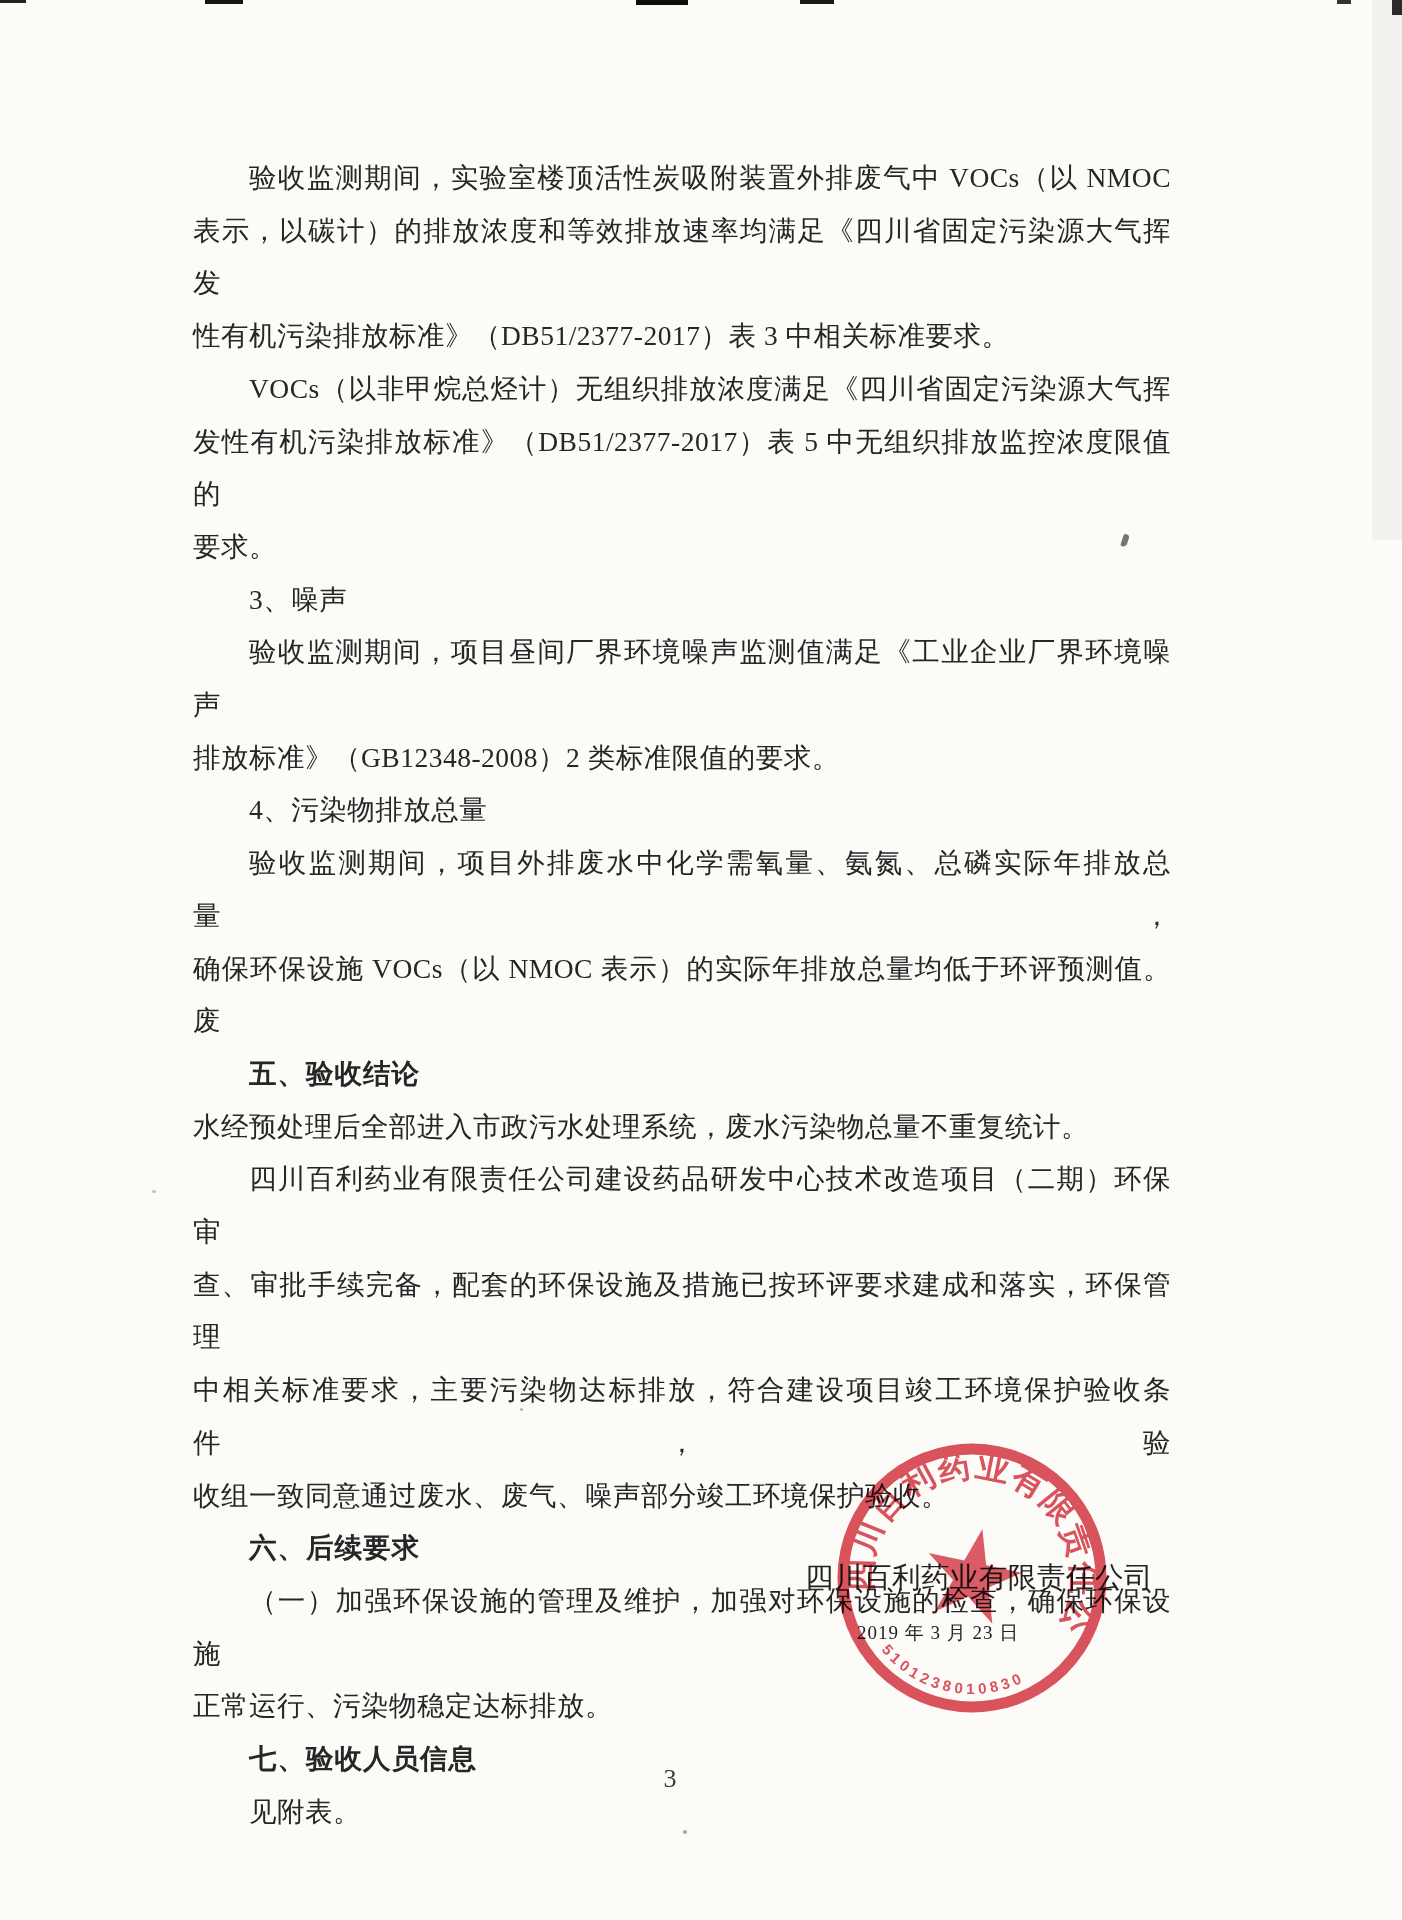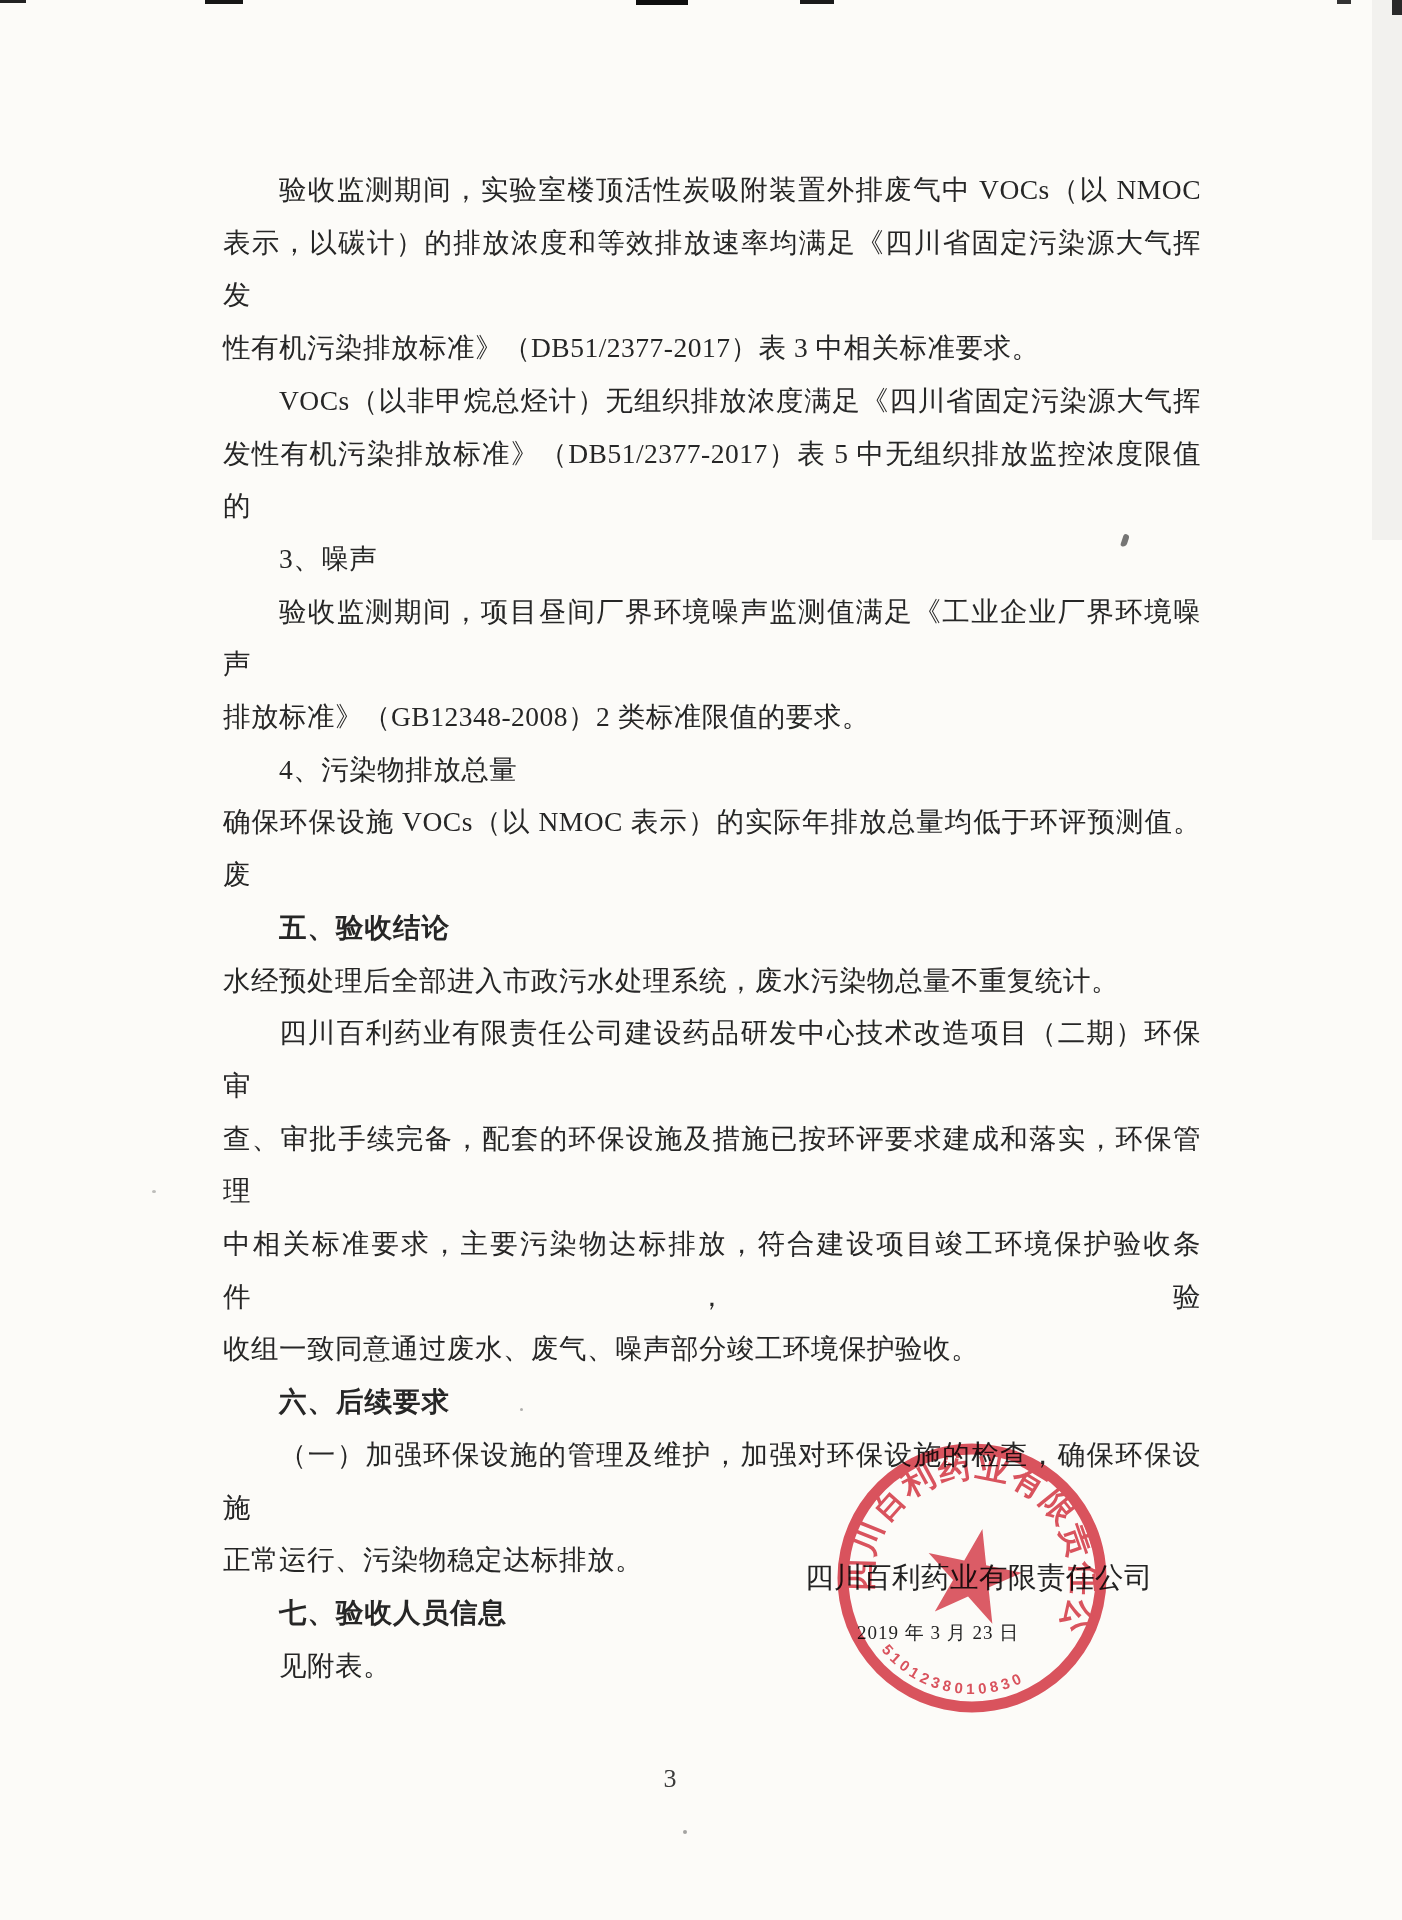--- a/index.html
+++ b/index.html
@@ -8,25 +8,24 @@
     width:1402px;height:1920px;
     margin:0 auto;
     background:#fcfbf8;
     overflow:hidden;
     font-family:"Liberation Serif","DejaVu Serif",serif;
     color:#262626;
   }
   
   .text-block{
     position:absolute;
-    left:193px;top:164px;width:978px;
+    left:193px;top:152px;width:978px;
     font-size:27.5px;
     line-height:52.7px;
     letter-spacing:0.5px;
-    margin-left:30px;
   }
   .line{white-space:normal;}
   .indent{text-indent:56px;}
   .jfull{text-align:justify;text-align-last:justify;}
   .hd{font-weight:700;letter-spacing:1px;}
   
   .sig-company{
     position:absolute;left:805px;top:1552px;
     font-size:28.5px;line-height:52px;color:#222;
     letter-spacing:0.5px;
@@ -71,24 +70,26 @@
 <body>
 
 <div class="page">
 
   <div class="text-block">
     <div class="line indent jfull">验收监测期间，实验室楼顶活性炭吸附装置外排废气中 VOCs（以 NMOC</div>
     <div class="line jfull">表示，以碳计）的排放浓度和等效排放速率均满足《四川省固定污染源大气挥发</div>
     <div class="line">性有机污染排放标准》（DB51/2377-2017）表 3 中相关标准要求。</div>
     <div class="line indent jfull">VOCs（以非甲烷总烃计）无组织排放浓度满足《四川省固定污染源大气挥</div>
     <div class="line jfull">发性有机污染排放标准》（DB51/2377-2017）表 5 中无组织排放监控浓度限值的</div>
+    <div class="line">要求。</div>
     <div class="line indent">3、噪声</div>
     <div class="line indent jfull">验收监测期间，项目昼间厂界环境噪声监测值满足《工业企业厂界环境噪声</div>
     <div class="line">排放标准》（GB12348-2008）2 类标准限值的要求。</div>
     <div class="line indent">4、污染物排放总量</div>
+    <div class="line indent jfull">验收监测期间，项目外排废水中化学需氧量、氨氮、总磷实际年排放总量，</div>
     <div class="line jfull">确保环保设施 VOCs（以 NMOC 表示）的实际年排放总量均低于环评预测值。废</div>
     <div class="line indent hd">五、验收结论</div>
     <div class="line">水经预处理后全部进入市政污水处理系统，废水污染物总量不重复统计。</div>
     <div class="line indent jfull">四川百利药业有限责任公司建设药品研发中心技术改造项目（二期）环保审</div>
     <div class="line jfull">查、审批手续完备，配套的环保设施及措施已按环评要求建成和落实，环保管理</div>
     <div class="line jfull">中相关标准要求，主要污染物达标排放，符合建设项目竣工环境保护验收条件，验</div>
     <div class="line">收组一致同意通过废水、废气、噪声部分竣工环境保护验收。</div>
     <div class="line indent hd">六、后续要求</div>
     <div class="line indent jfull">（一）加强环保设施的管理及维护，加强对环保设施的检查，确保环保设施</div>
     <div class="line">正常运行、污染物稳定达标排放。</div>

